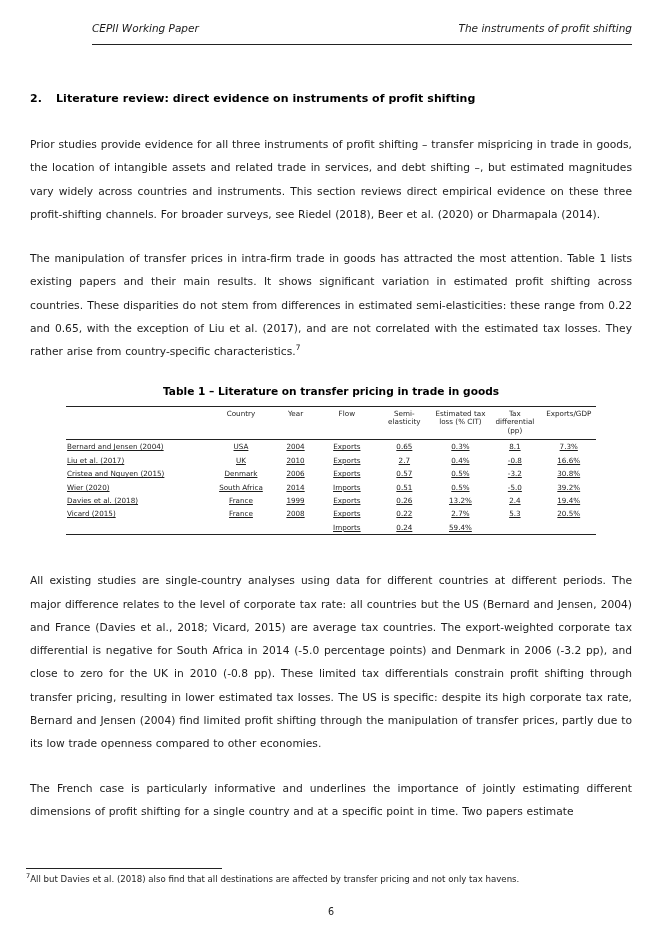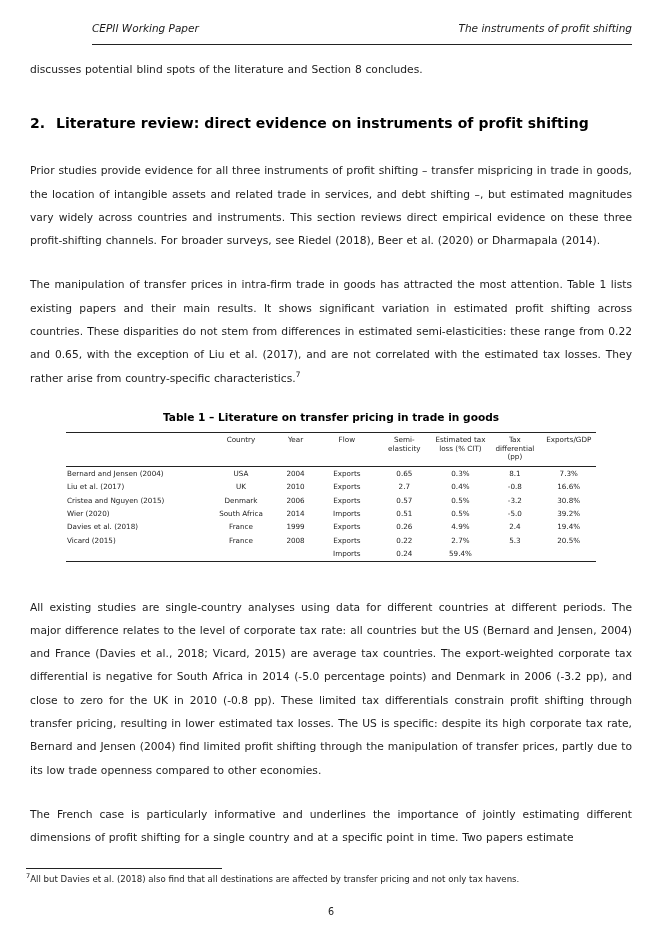--- a/index.html
+++ b/index.html
@@ -61,21 +61,21 @@
     text-justify: inter-word;
     color: #1c1c1c;
     word-spacing: 0.4px;
   }
   .gap-sm { height: 21px; }
   .gap-md { height: 28px; }
   .gap-lg { height: 34px; }
 
   h2.section {
     margin: 0;
-    font-size: 14px;
+    font-size: 11px;
     font-weight: bold;
     letter-spacing: 0.05px;
     color: #000;
   }
   h2.section .num {
     display: inline-block;
     width: 26px;
   }
 
   sup.fn {
@@ -120,20 +120,21 @@
   table.lit thead th.c3 { width: 62px; }
   table.lit thead th.c4 { width: 58px; }
   table.lit thead th.c5 { width: 56px; }
   table.lit thead th.c6 { width: 52px; }
   table.lit thead th.c7 { width: 52px; }
   table.lit tbody td {
     padding: 2px 2px;
     text-align: center;
     line-height: 9.4px;
     white-space: nowrap;
+    text-decoration: underline;
   }
   table.lit tbody td.c0 { text-align: left; padding-left: 1px; }
   table.lit tbody tr.last td { border-bottom: 1.1px solid #222; }
   .table-note {
     width: 602px;
     margin: 2px 0 0 0;
     font-size: 6.6px;
     line-height: 9.2px;
     color: #1c1c1c;
     text-align: left;
@@ -180,21 +181,20 @@
 <div class="page">
 
   <div class="runhead">
     <span>CEPII Working Paper</span>
     <span>The instruments of profit shifting</span>
   </div>
   <div class="runhead-rule"></div>
 
   <div class="content">
 
-    <p class="body">discusses potential blind spots of the literature and Section 8 concludes.</p>
 
     <div class="gap-lg"></div>
 
     <h2 class="section"><span class="num">2.</span><span>Literature review: direct evidence on instruments of profit shifting</span></h2>
 
     <div class="gap-md"></div>
 
     <p class="body">Prior studies provide evidence for all three instruments of profit shifting – transfer mispricing in trade in goods, the location of intangible assets and related trade in services, and debt shifting –, but estimated magnitudes vary widely across countries and instruments.  This section reviews direct empirical evidence on these three profit-shifting channels.  For broader surveys, see Riedel (2018), Beer et al. (2020) or Dharmapala (2014).</p>
 
     <div class="gap-sm"></div>
@@ -259,21 +259,21 @@
             <td>0.5%</td>
             <td>-5.0</td>
             <td>39.2%</td>
           </tr>
           <tr>
             <td class="c0">Davies et al. (2018)</td>
             <td>France</td>
             <td>1999</td>
             <td>Exports</td>
             <td>0.26</td>
-            <td>4.9%</td>
+            <td>13.2%</td>
             <td>2.4</td>
             <td>19.4%</td>
           </tr>
           <tr>
             <td class="c0">Vicard (2015)</td>
             <td>France</td>
             <td>2008</td>
             <td>Exports</td>
             <td>0.22</td>
             <td>2.7%</td>

